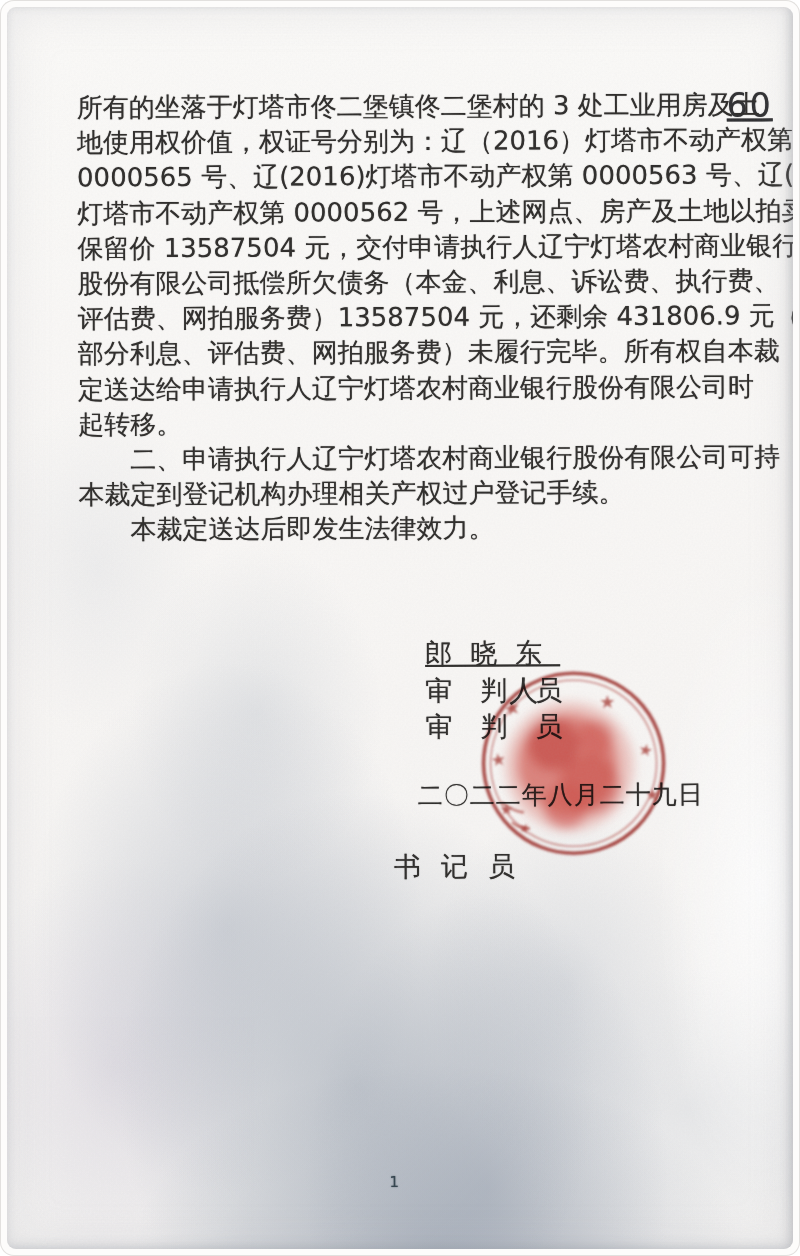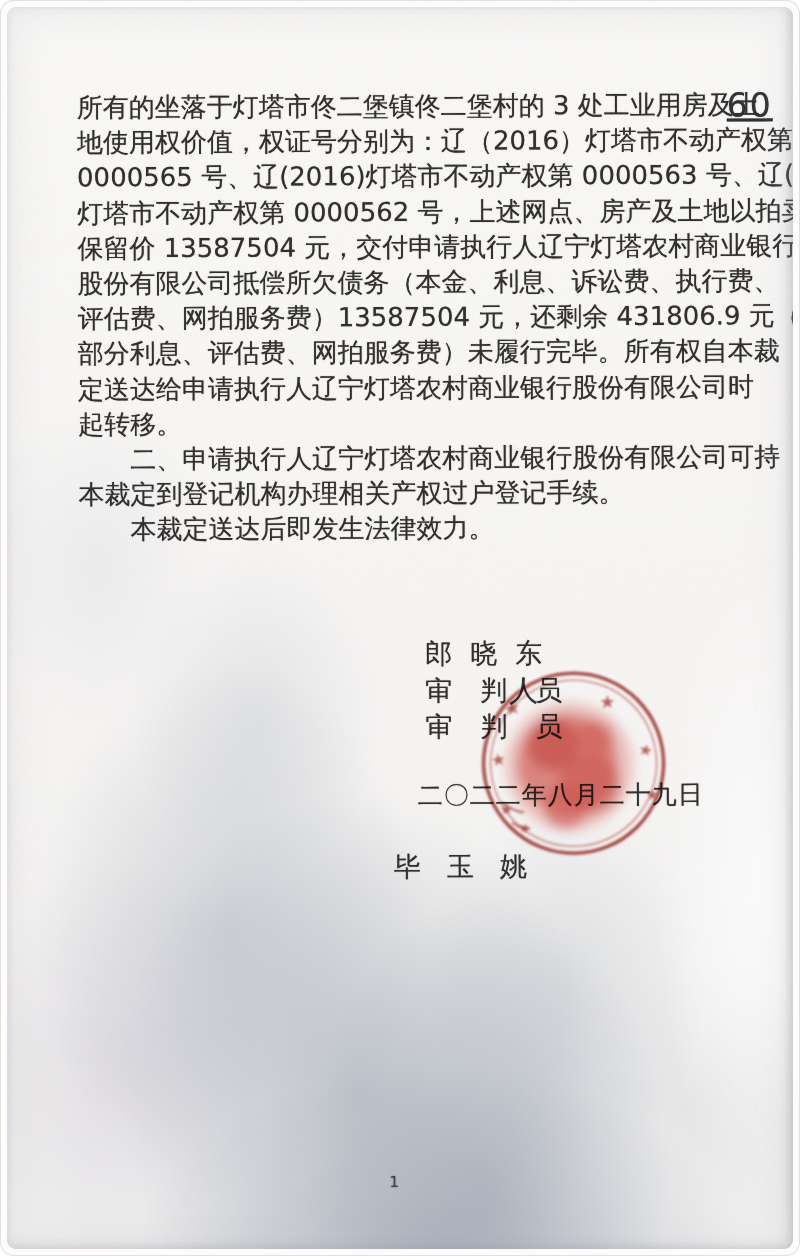--- a/index.html
+++ b/index.html
@@ -69,21 +69,21 @@
     white-space: nowrap;
   }
   .line.left { text-align: left; text-align-last: auto; }
   .line.indent { padding-left: 52px; }
   .sig-row {
     position: absolute; left: 418px; width: 292px;
     display: flex; justify-content: space-between;
     font-size: 27px; line-height: 34px;
   }
   .sig-role { letter-spacing: 28px; margin-right: -28px; white-space: nowrap; }
-  .sig-name { letter-spacing: 18px; margin-right: -18px; white-space: nowrap; }
+  .sig-name { letter-spacing: 18px; margin-right: -18px; white-space: nowrap; text-decoration: underline; }
   .sig-name.wide { letter-spacing: 74px; margin-right: -74px; }
   .stray-mark {
     position: absolute; left: 84px; top: 0px;
     font-size: 29px; letter-spacing: 0; margin: 0;
     color: #2d2b29;
   }
   .row1 { top: 630px; }
   .row2 { top: 667px; }
   .row3 { top: 703px; }
   .date-line {
@@ -144,21 +144,21 @@
         <span class="sig-role">审判员</span>
         <span class="stray-mark">人</span>
       </div>
       <div class="sig-row row3 cn">
         <span class="sig-role">审判员</span>
       </div>
 
       <div class="date-line cn">二〇二二年八月二十九日</div>
 
       <div class="clerk-row cn">
-        <span class="clerk-name">毕玉姚</span>
+        <span class="clerk-role">书记员</span>
       </div>
 
       <div class="footer-num">1</div>
 
       <svg class="seal" width="252" height="224" viewBox="0 0 252 224">
         <defs>
           <filter id="blobBlur" x="-40%" y="-40%" width="180%" height="180%">
             <feGaussianBlur stdDeviation="5.5"></feGaussianBlur>
           </filter>
           <filter id="softBlur" x="-40%" y="-40%" width="180%" height="180%">

